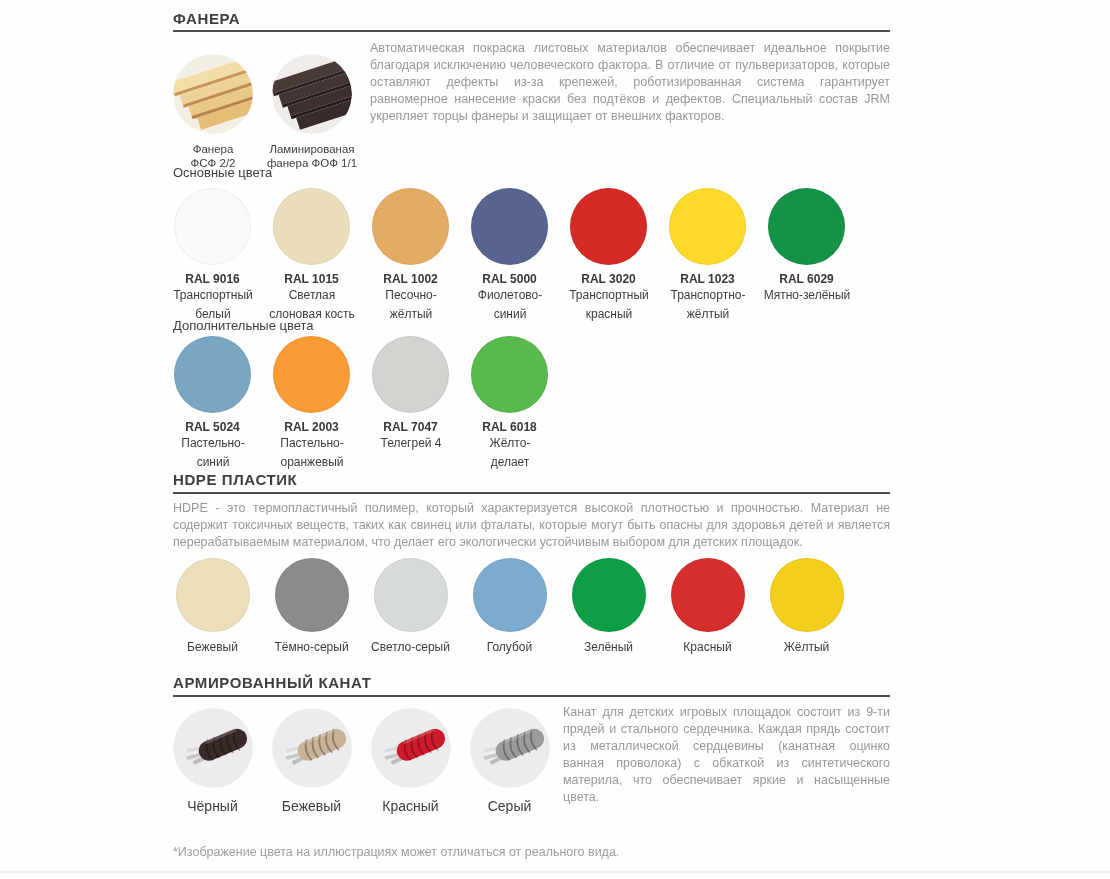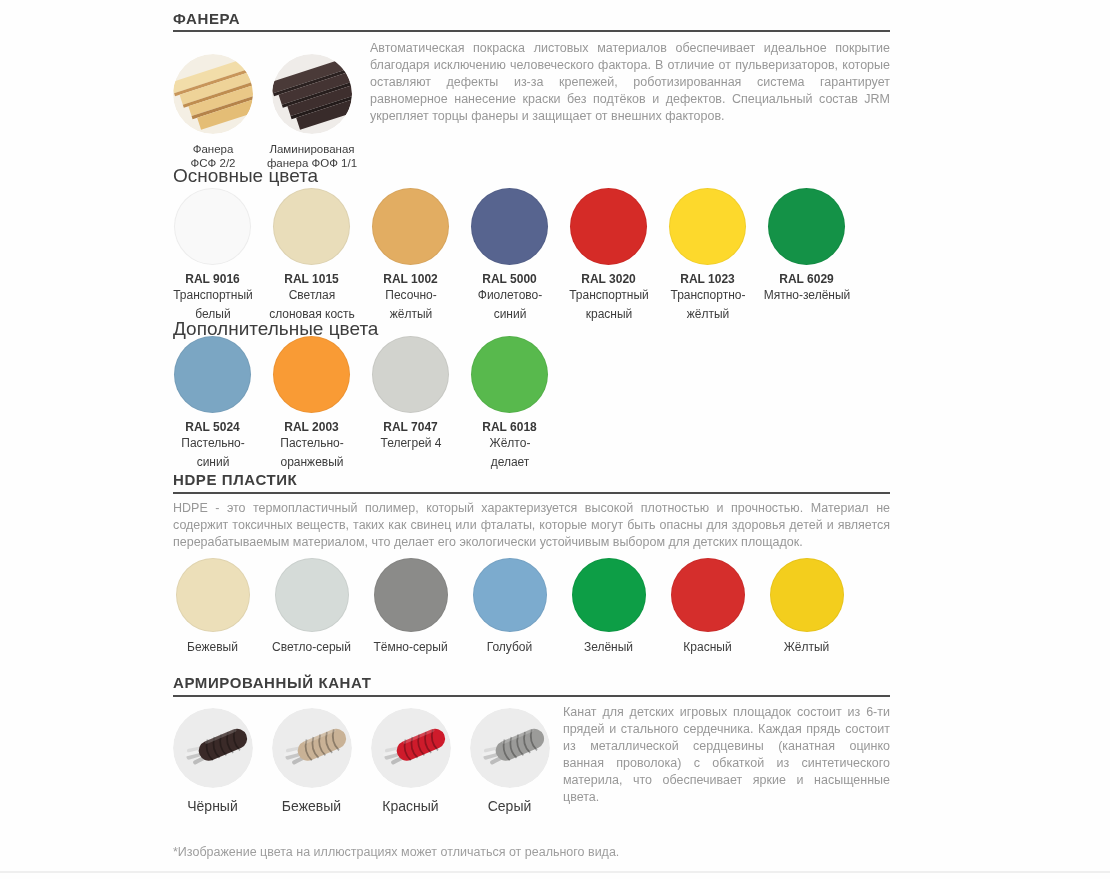--- a/index.html
+++ b/index.html
@@ -2,21 +2,21 @@
 <html><head>
 <meta charset="utf-8">
 <style>
   html,body{margin:0;padding:0;background:#ffffff;}
   body{font-family:"Liberation Sans", sans-serif; color:#3d3d3d;}
   .page{position:relative;width:1110px;height:879px;background:#fefefe;overflow:hidden;}
 
   .sec-title{position:absolute;font-size:15px;font-weight:bold;letter-spacing:.6px;color:#3f3f3f;}
   .rule{position:absolute;left:173px;width:717px;height:2px;background:#4d4d4d;}
   .para{position:absolute;font-size:12.5px;line-height:17px;color:#989898;text-align:justify;}
-  .sub-title{position:absolute;font-size:19px;color:#3d3d3d;}
+  .sub-title{position:absolute;font-size:13px;color:#3d3d3d;}
 
   .row{position:absolute;left:163px;display:flex;}
   .cell{width:99px;display:flex;flex-direction:column;align-items:center;}
   .dot{width:77px;height:77px;border-radius:50%;box-shadow:inset 0 0 0 1px rgba(0,0,0,0.05);}
   .dot.sm{width:74px;height:74px;}
   .code{margin-top:7px;font-size:12px;font-weight:bold;color:#383838;text-align:center;line-height:14px;}
   .cname{font-size:12px;color:#3d3d3d;text-align:center;line-height:19px;white-space:pre-line;width:120px;margin-left:-10px;margin-right:-11px;}
   .hname{margin-top:8px;font-size:12px;color:#3d3d3d;text-align:center;}
 
   .img-circle{width:80px;height:80px;border-radius:50%;overflow:hidden;}
@@ -162,26 +162,26 @@
   <div class="sec-title" style="left:173px;top:471px;">HDPE ПЛАСТИК</div>
   <div class="rule" style="top:492px;"></div>
   <div class="para" style="left:173px;top:500px;width:717px;">HDPE - это термопластичный полимер, который характеризуется высокой плотностью и прочностью. Материал не содержит токсичных веществ, таких как свинец или фталаты, которые могут быть опасны для здоровья детей и является перерабатываемым материалом, что делает его экологически устойчивым выбором для детских площадок.</div>
 
   <div class="row" style="top:558px;">
     <div class="cell">
       <div class="dot sm" style="background: rgb(236, 223, 185);"></div>
       <div class="hname">Бежевый</div>
     </div>
     <div class="cell">
+      <div class="dot sm" style="background: rgb(139, 139, 137);"></div>
+      <div class="hname">Тёмно-серый</div>
+    </div>
+    <div class="cell">
       <div class="dot sm" style="background: rgb(213, 219, 216);"></div>
       <div class="hname">Светло-серый</div>
-    </div>
-    <div class="cell">
-      <div class="dot sm" style="background: rgb(139, 139, 137);"></div>
-      <div class="hname">Тёмно-серый</div>
     </div>
     <div class="cell">
       <div class="dot sm" style="background: rgb(124, 171, 206);"></div>
       <div class="hname">Голубой</div>
     </div>
     <div class="cell">
       <div class="dot sm" style="background: rgb(13, 158, 70);"></div>
       <div class="hname">Зелёный</div>
     </div>
     <div class="cell">
@@ -293,18 +293,18 @@
               <path d="M82,34 c-5,9 -5,19 0,27"></path>
             </g>
             <path d="M44,41 L82,35" stroke="rgba(255,255,255,0.18)" stroke-width="4" stroke-linecap="round" fill="none"></path>
           </g>
         </svg>
       </div>
       <div class="rlabel">Серый</div>
     </div>
   </div>
 
-  <div class="para" style="left:563px;top:704px;width:327px;">Канат для детских игровых площадок состоит из 6-ти прядей и стального сердечника. Каждая прядь состоит из металлической сердцевины (канатная оцинко ванная проволока) с обкаткой из синтетического материла, что обеспечивает яркие и насыщенные цвета.</div>
+  <div class="para" style="left:563px;top:704px;width:327px;">Канат для детских игровых площадок состоит из 9-ти прядей и стального сердечника. Каждая прядь состоит из металлической сердцевины (канатная оцинко ванная проволока) с обкаткой из синтетического материла, что обеспечивает яркие и насыщенные цвета.</div>
 
   <div class="footnote">*Изображение цвета на иллюстрациях может отличаться от реального вида.</div>
   <div class="bottom-line"></div>
 
 </div>
 
 </body></html>

